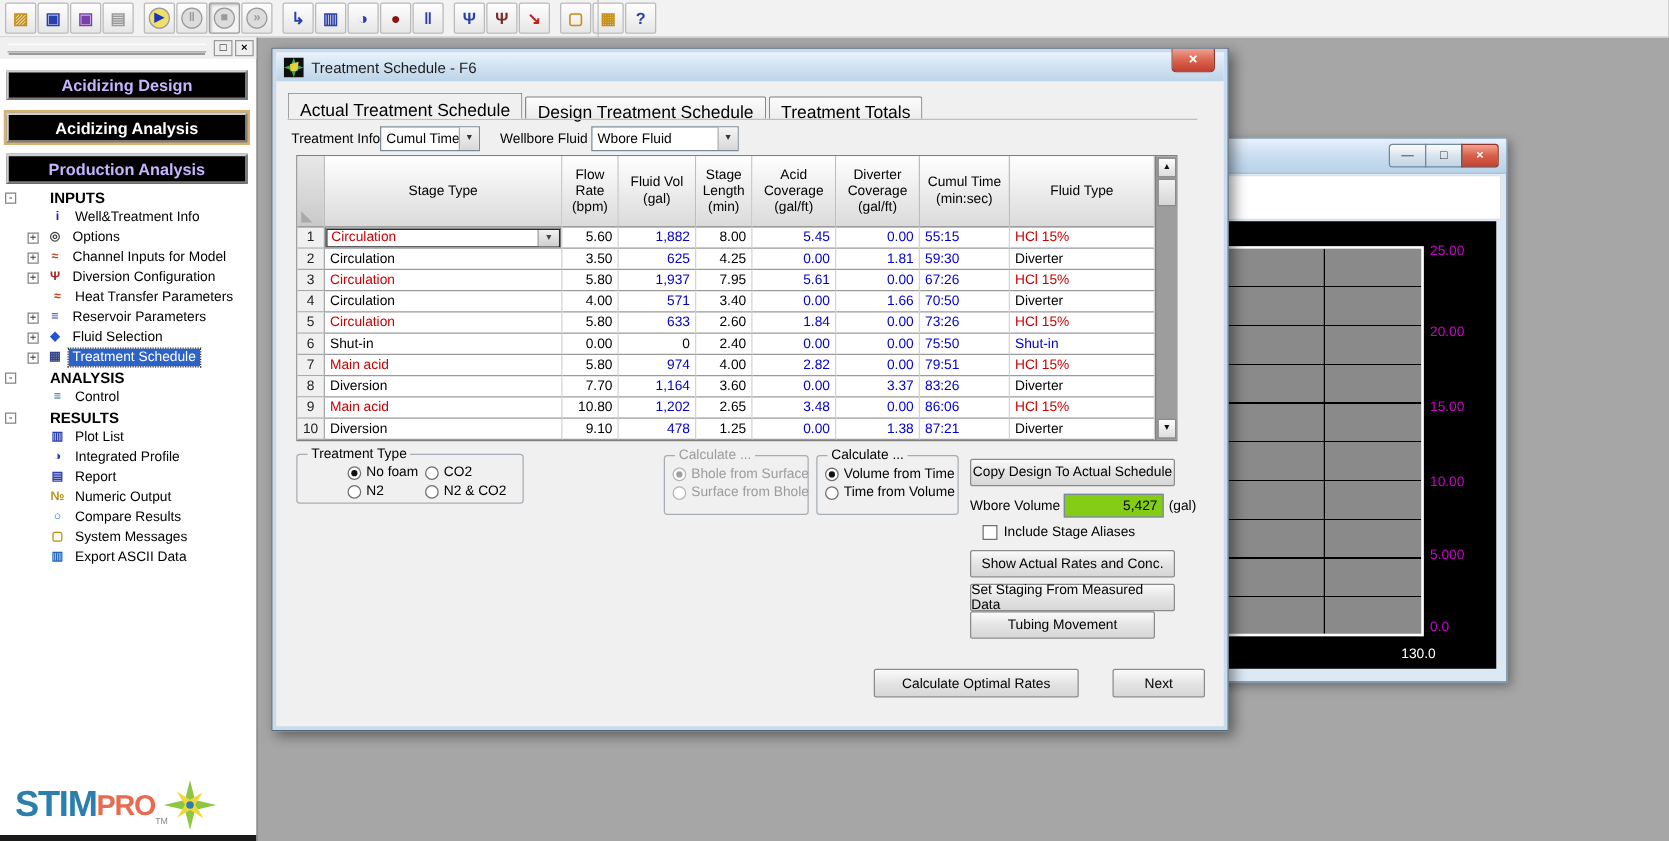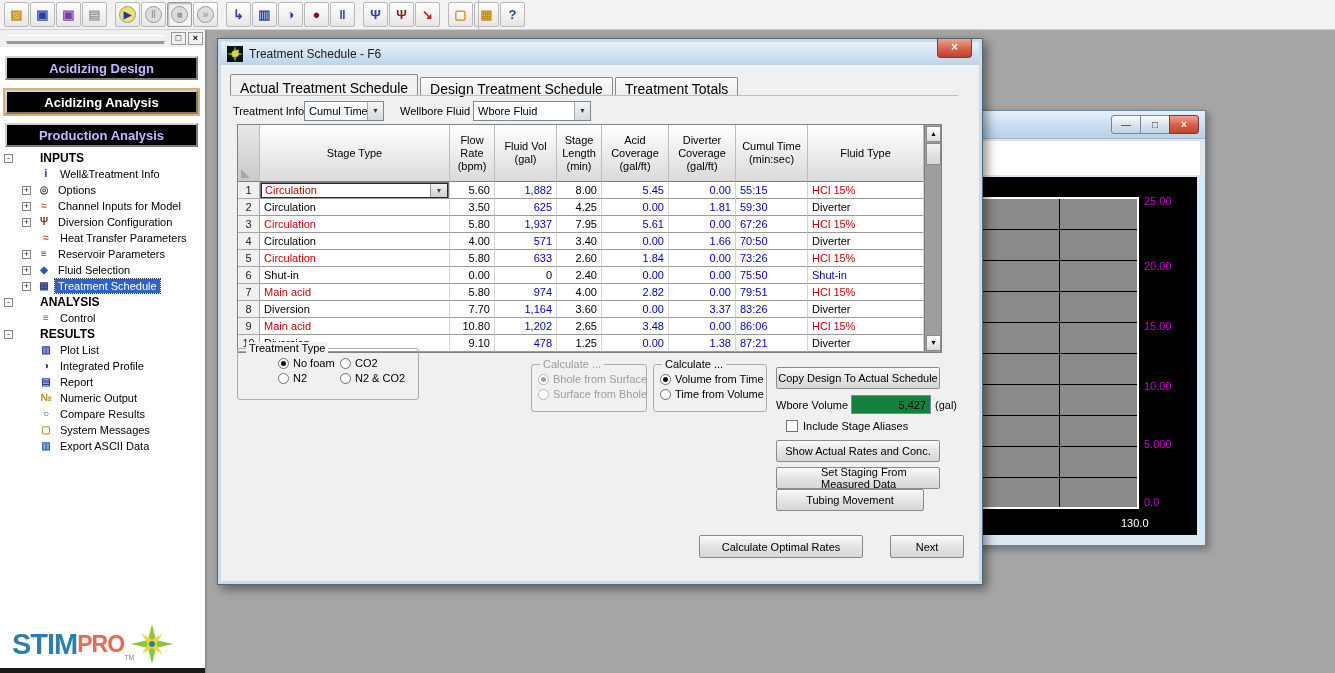--- a/index.html
+++ b/index.html
@@ -155,21 +155,21 @@
   .radio-col { display:flex; flex-direction:column; gap:3px; }
   .radio { display:flex; align-items:center; font-size:11px; gap:4px; white-space:nowrap; }
   .rdot { width:11px; height:11px; border-radius:50%; border:1px solid #707070; background:#fff; flex:none; position:relative; }
   .radio.checked .rdot::after { content:""; position:absolute; left:2px; top:2px; width:5px; height:5px; border-radius:50%; background:#111; }
   .gbox.disabled .rdot { border-color:#b5b5b5; }
   .gbox.disabled .radio.checked .rdot::after { background:#a0a0a0; }
   
   .w-btn { position:absolute; background:linear-gradient(#fbfbfb,#e4e4e4 50%,#d7d7d7);
     border:1px solid #8a8a8a; border-radius:2px; font-size:11px;
     display:flex; align-items:center; justify-content:center; }
-  .field { position:absolute; background:#15803d; border:1px solid #7a8a99; font-size:11px;
+  .field { position:absolute; background:#84cc16; border:1px solid #7a8a99; font-size:11px;
     display:flex; align-items:center; justify-content:flex-end; padding-right:4px; }
   .chk { position:absolute; display:flex; align-items:center; gap:5px; font-size:11px; }
   .chk .box { width:12px; height:12px; border:1px solid #707070; background:#fff; flex:none; }
 </style>
 </head>
 <body>
 
 <div class="toolbar">
   <div class="endline"></div>
 <div class="tb-btn">
@@ -511,21 +511,21 @@
         <div class="dcell c-blue">87:21</div>
         <div class="dcell c-black">Diverter</div>
       </div>
     <div class="vsb">
       <div class="arrow up">▲</div>
       <div class="thumb"></div>
       <div class="arrow down">▼</div>
     </div>
   </div>
 
-  <div class="gbox" style="left:19px; top:309px; width:182px; height:52px;padding-left:40px;">
+  <div class="gbox" style="left:19px; top:324px; width:182px; height:40px;padding-left:40px;">
     <span class="legend">Treatment Type</span>
     <div class="radio-grid" id="tt-radios">
         <div class="radio checked">
           <span class="rdot"></span>
           <span>No foam</span>
         </div>
         <div class="radio">
           <span class="rdot"></span>
           <span>CO2</span>
         </div>
@@ -568,18 +568,18 @@
 
   <div class="w-btn" style="left:558px; top:328px; width:164px; height:22px;">Copy Design To Actual Schedule</div>
   <span class="fld-label" style="left:558px; top:360px;">Wbore Volume</span>
   <div class="field" style="left:633px; top:356px; width:80px; height:19px;">5,427</div>
   <span class="fld-label" style="left:717px; top:360px;">(gal)</span>
   <div class="chk" style="left:568px; top:381px;">
     <span class="box"></span>
     <span>Include Stage Aliases</span>
   </div>
   <div class="w-btn" style="left:558px; top:401px; width:164px; height:22px;">Show Actual Rates and Conc.</div>
-  <div class="w-btn" style="left:558px; top:428px; width:164px; height:22px;padding-left:44px;">Set Staging From Measured Data</div>
+  <div class="w-btn" style="left:558px; top:428px; width:164px; height:22px;">Set Staging From Measured Data</div>
   <div class="w-btn" style="left:558px; top:450px; width:148px; height:22px;">Tubing Movement</div>
 
   <div class="w-btn" style="left:481px; top:496px; width:164px; height:23px;">Calculate Optimal Rates</div>
   <div class="w-btn" style="left:672px; top:496px; width:74px; height:23px;">Next</div>
 </div>
 
 </body></html>

